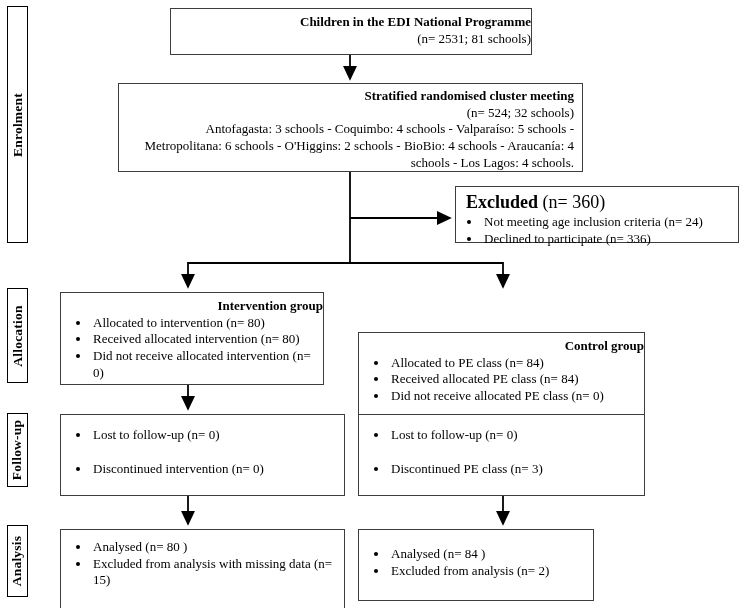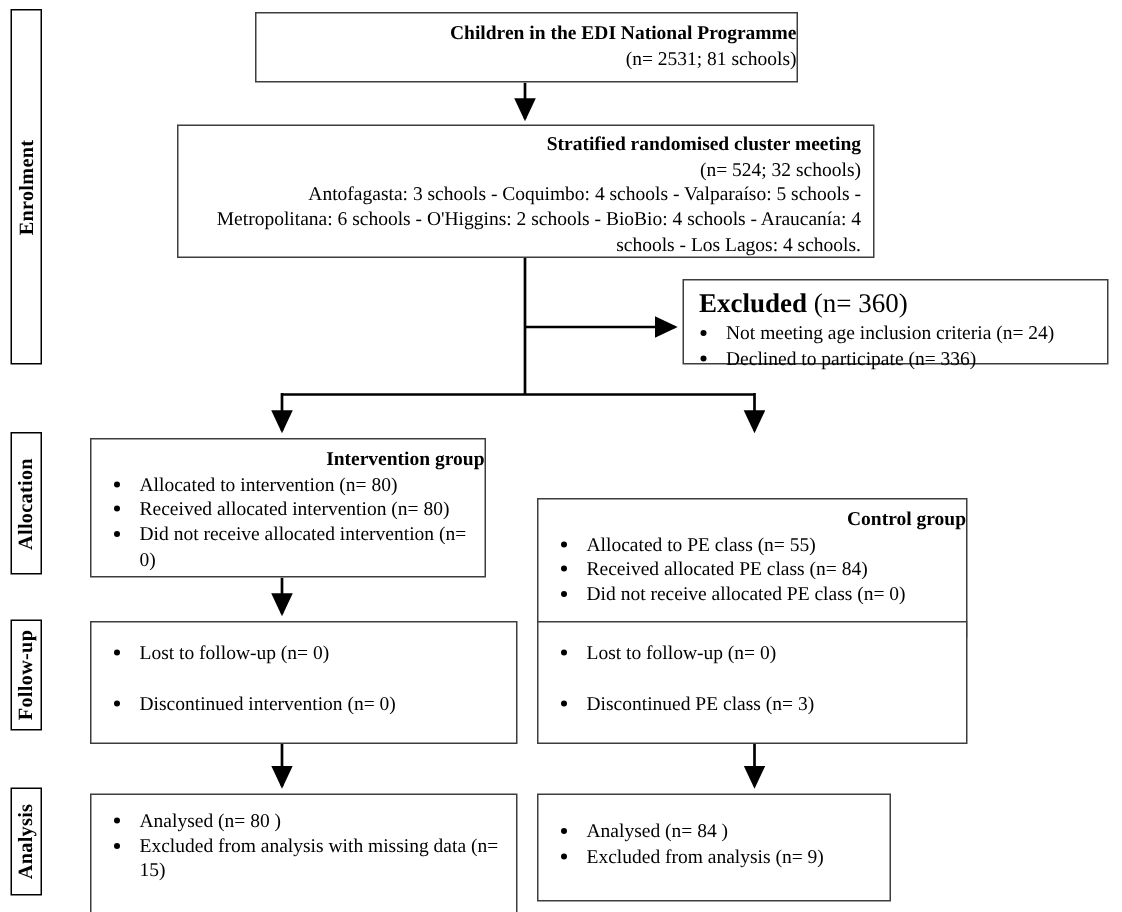--- a/index.html
+++ b/index.html
@@ -114,21 +114,21 @@
     <ul class="bullets alloc-list">
         <li>Allocated to intervention (n= 80)</li>
         <li>Received allocated intervention (n= 80)</li>
         <li>Did not receive allocated intervention (n=  0)</li>
       </ul>
   </div>
 
   <div class="box" style="left:358px; top:292px; width:287px; height:93px;margin-top:40px;">
     <div class="title alloc-title">Control group</div>
     <ul class="bullets alloc-list">
-        <li>Allocated to PE class (n= 55)</li>
+        <li>Allocated to PE class (n= 84)</li>
         <li>Received allocated PE class (n= 84)</li>
         <li>Did not receive allocated PE class (n=  0)</li>
       </ul>
   </div>
 
   <div class="box" style="left:60px; top:414px; width:285px; height:82px; padding-top:12px;">
     <ul class="bullets gap-list">
         <li>Lost to follow-up (n= 0)</li>
         <li>Discontinued intervention (n= 0)</li>
       </ul>
@@ -144,17 +144,17 @@
   <div class="box" style="left:60px; top:529px; width:285px; height:80px; padding-top:9px;">
     <ul class="bullets">
         <li>Analysed  (n= 80 )</li>
         <li>Excluded from analysis with missing data (n= 15)</li>
       </ul>
   </div>
 
   <div class="box" style="left:358px; top:529px; width:236px; height:72px; padding-top:16px;">
     <ul class="bullets">
         <li>Analysed  (n= 84 )</li>
-        <li>Excluded from analysis (n= 9)</li>
+        <li>Excluded from analysis (n= 2)</li>
       </ul>
   </div>
 
 </div>
 
 </body></html>

